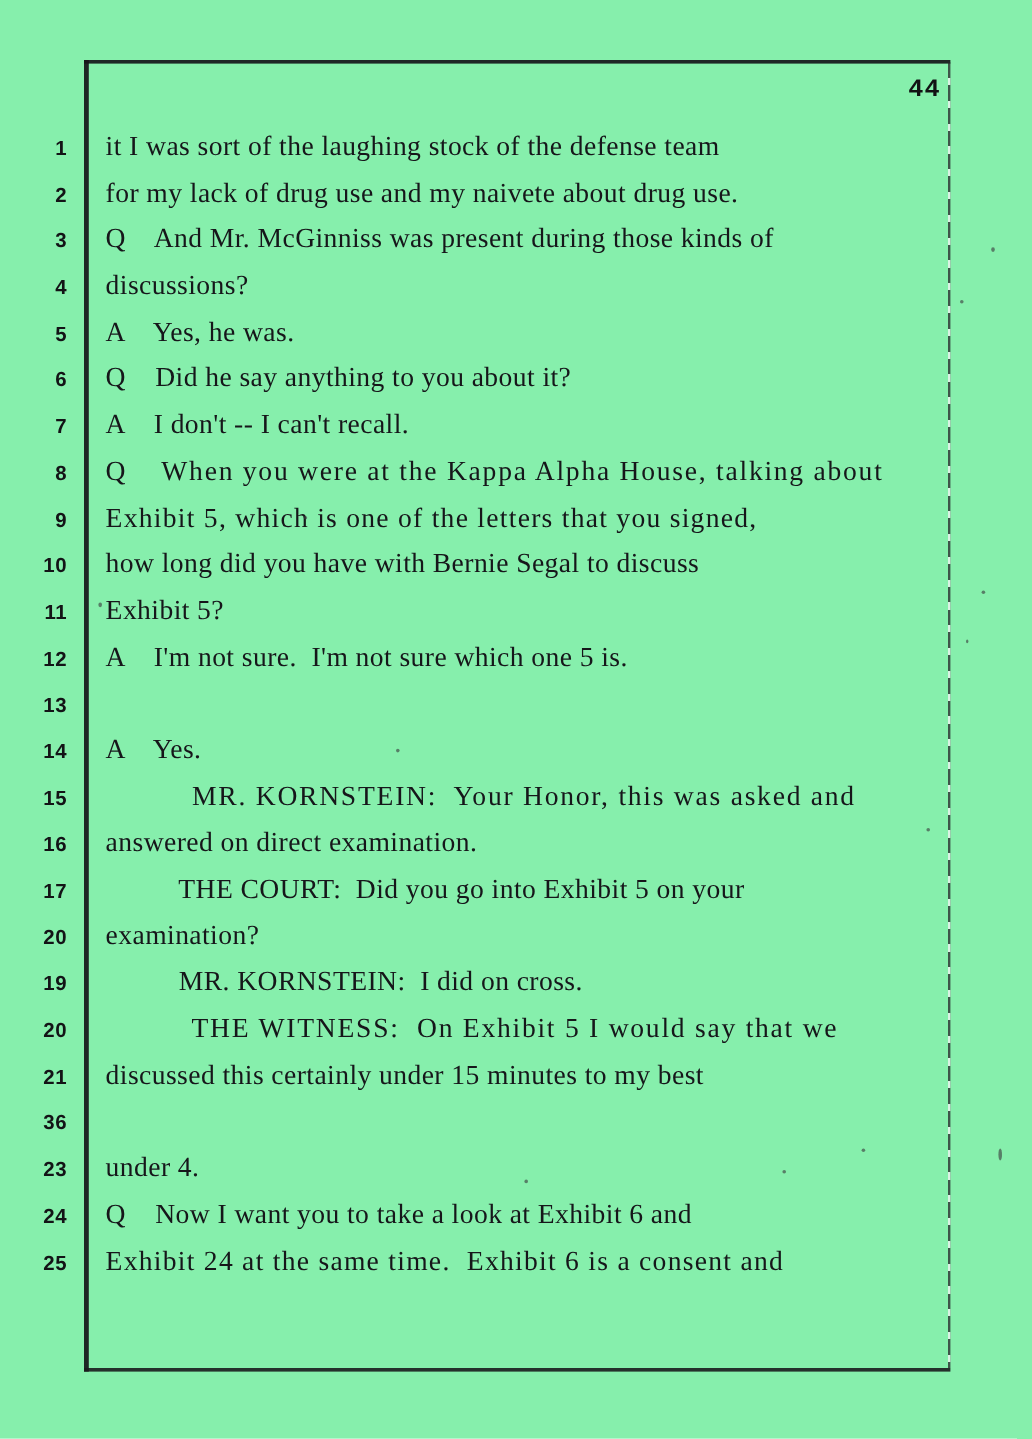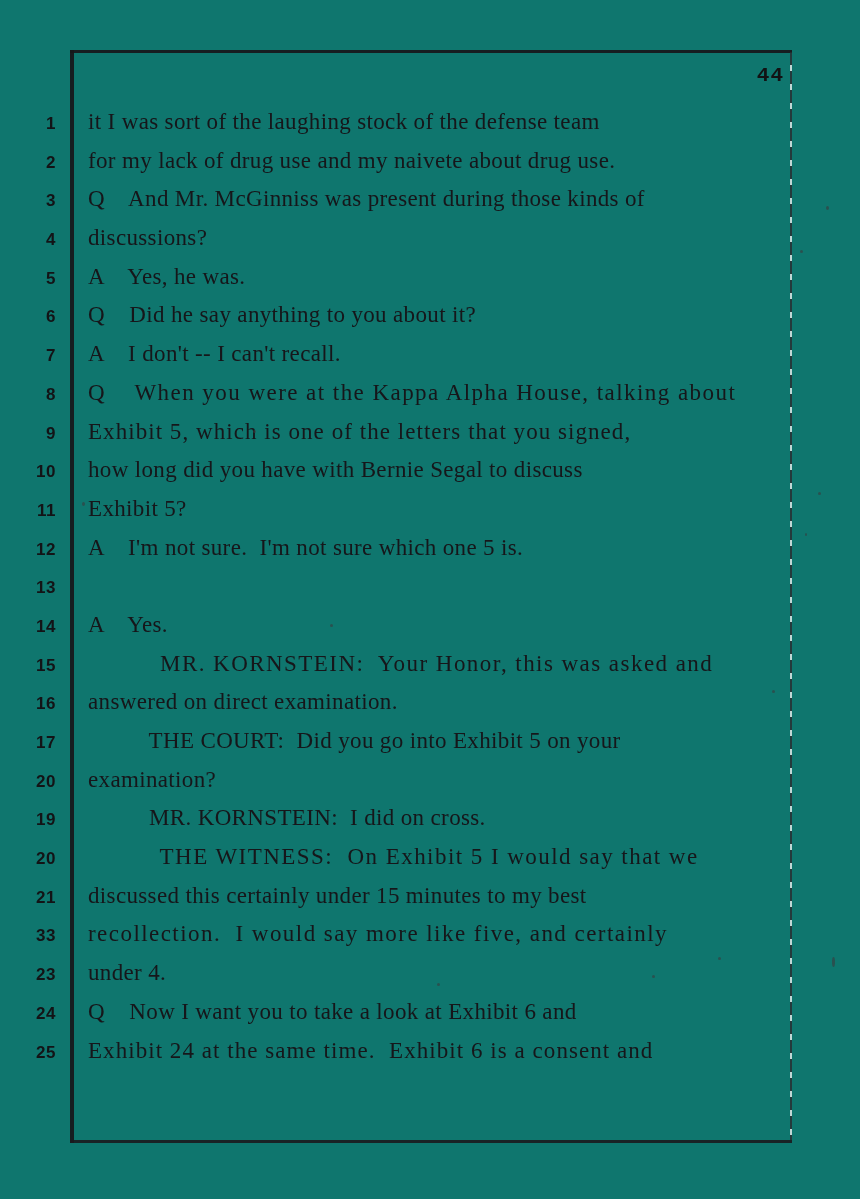--- a/index.html
+++ b/index.html
@@ -17,21 +17,21 @@
     -webkit-font-smoothing: none;
   }
 
   
   #page-sheet {
     position: absolute;
     left: 0;
     top: 0;
     width: 860px;
     height: 1199px;
-    background: #0f766e;
+    background: #86efac;
   }
 
   
   .frame-top {
     position: absolute;
     left: 70px;
     top: 50px;
     width: 722px;
     height: 0;
     border-top: 3px solid #17171a;
@@ -234,22 +234,21 @@
       </div>
       <div class="line-row">
         <div class="line-no">20</div>
         <div class="line-text wide">          THE WITNESS:  On Exhibit 5 I would say that we</div>
       </div>
       <div class="line-row">
         <div class="line-no">21</div>
         <div class="line-text">discussed this certainly under 15 minutes to my best</div>
       </div>
       <div class="line-row">
-        <div class="line-no">33</div>
-        <div class="line-text wide">recollection.  I would say more like five, and certainly</div>
+        <div class="line-no">36</div>
       </div>
       <div class="line-row">
         <div class="line-no">23</div>
         <div class="line-text">under 4.</div>
       </div>
       <div class="line-row">
         <div class="line-no">24</div>
         <div class="line-text">Q    Now I want you to take a look at Exhibit 6 and</div>
       </div>
       <div class="line-row">

